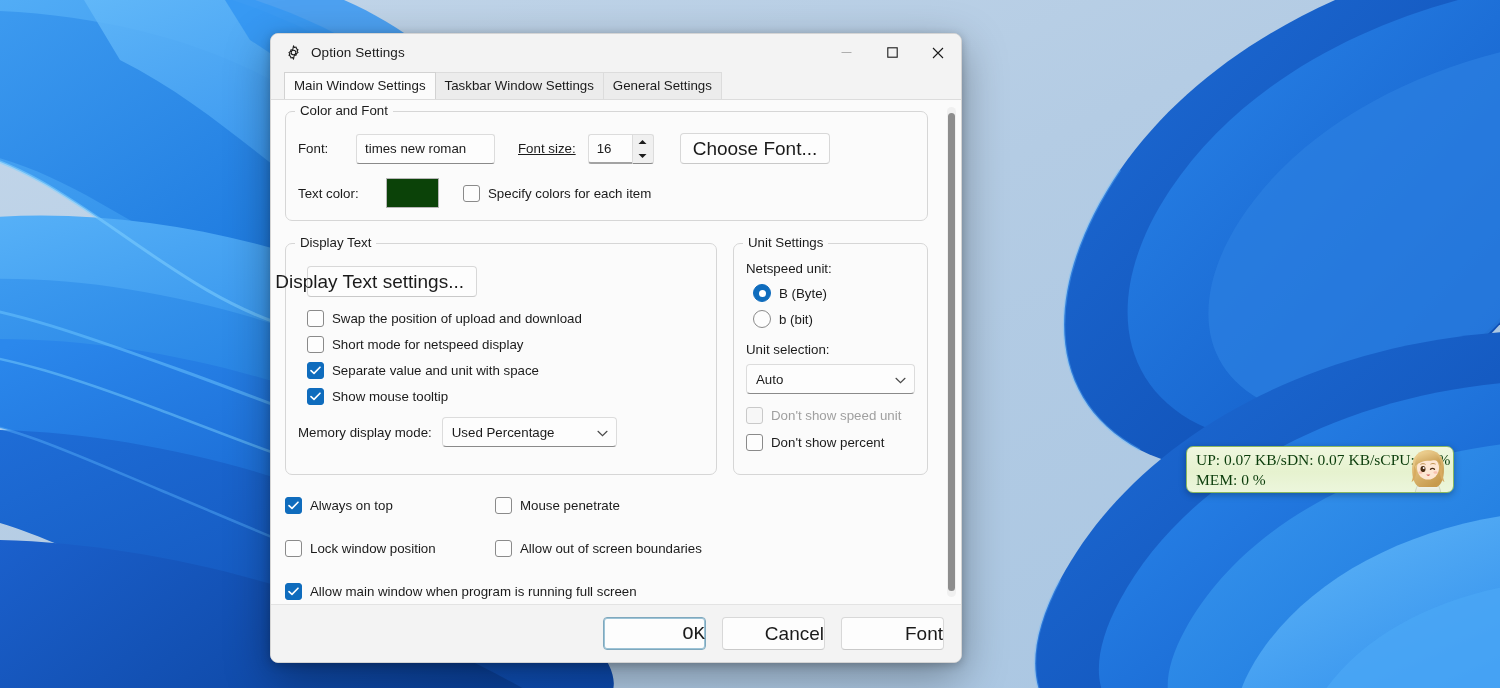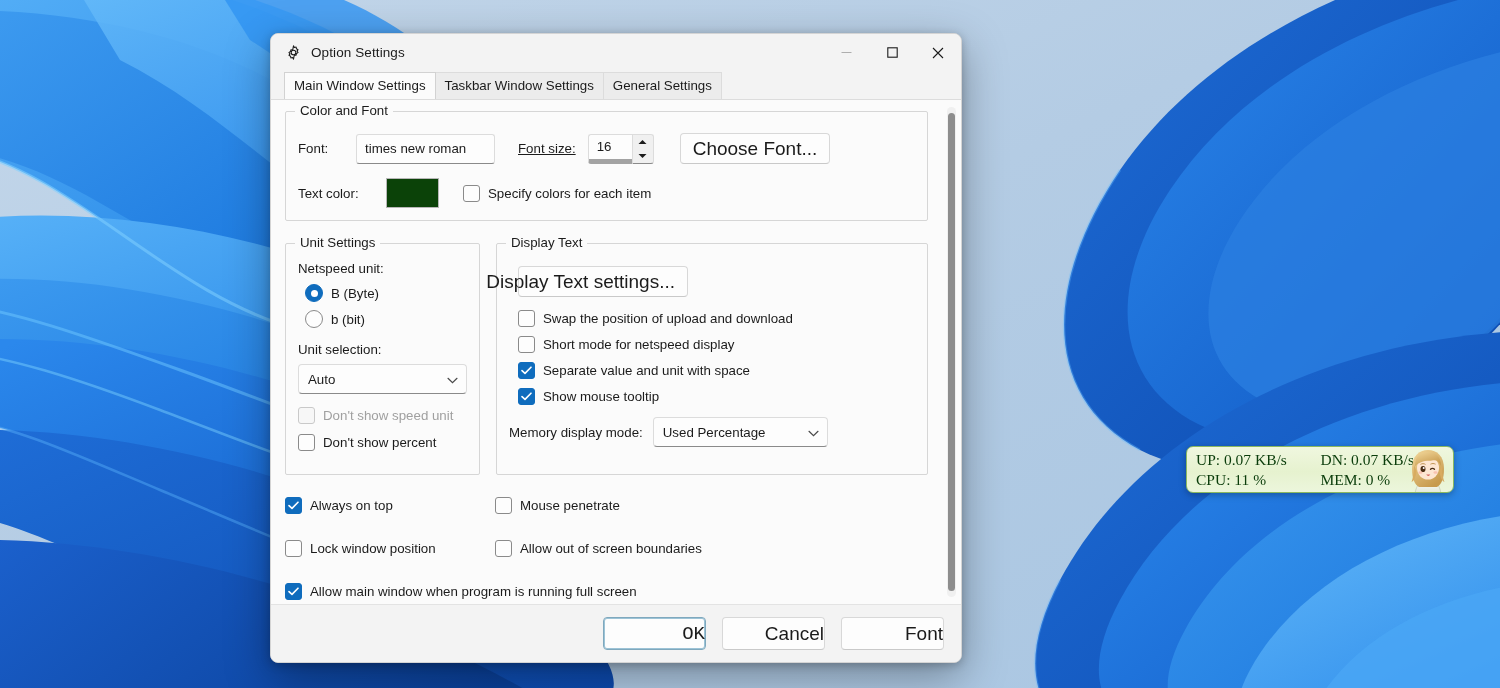--- a/index.html
+++ b/index.html
@@ -85,21 +85,21 @@
   }
   .sb-track { width: 100%; height: 100%; background: #f0f0f0; border-radius: 5px; position: relative; }
   .sb-thumb {
     position: absolute; left: 1px; right: 1px; top: 6px; bottom: 6px;
     background: #8d8d8d; border-radius: 4px;
   }
 
   
   .group {
     border: 1px solid #d6d6d6;
-    border-radius: 2px;
+    border-radius: 7px;
     position: relative;
     padding: 15px 12px 12px 12px;
   }
   .group > .legend {
     position: absolute; top: -9px; left: 9px;
     background: #fbfbfb;
     padding: 0 5px;
     font-size: 13.3px; color: #1b1b1b;
   }
 
@@ -118,21 +118,21 @@
     padding: 0 8px;
     font-size: 13.3px; color: #1b1b1b;
     cursor: text;
   }
 
   
   .spin { display: flex; height: 30px; }
   .spin-val {
     background: #fdfdfd;
     border: 1px solid #dcdcdc;
-    border-bottom: 5px solid #a3a3a3;
+    border-bottom: 2px solid #a3a3a3;
     border-right: none;
     border-radius: 3px 0 0 3px;
     width: 44px;
     display: flex; align-items: center; padding-left: 8px;
     font-size: 13.3px; color: #1b1b1b;
   }
   .spin-btns {
     width: 22px;
     border: 1px solid #dcdcdc;
     border-bottom: 1px solid #8a8a8a;
@@ -225,21 +225,21 @@
     border: 1px solid #8ab85f;
     border-radius: 7px;
     box-shadow: 0 2px 7px rgba(0,0,0,.28);
     overflow: hidden;
     font-family: "Liberation Serif", serif;
     color: #0b3d0b;
   }
   .w-grid {
     position: absolute; inset: 0;
     display: grid;
-    grid-template-columns: 1fr 1fr;
+    grid-template-columns: 1fr 1fr 1fr;
     grid-template-rows: 1fr 1fr;
     align-items: center;
     padding: 2px 8px 2px 9px;
     font-size: 15.5px;
     line-height: 1;
   }
   .w-cell { white-space: nowrap; }
   .w-avatar {
     position: absolute; right: 1px; top: 0; width: 48px; height: 47px;
     overflow: hidden;
@@ -398,64 +398,20 @@
             <span class="cb-box">
               
             </span>
             <span class="lbl">Specify colors for each item</span>
           </div>
         </div>
       </div>
 
       <div style="display:flex; gap:16px; margin-top:22px;">
 
-        <div class="group" style="flex:0 0 195px; height:232px;">
-          <div class="legend">Unit Settings</div>
-
-          <div class="lbl" style="margin-top:2px;">Netspeed unit:</div>
-
-          <div style="margin:8px 0 0 7px; display:flex; flex-direction:column; gap:8px;">
-            <div class="rb checked">
-              <span class="rb-box">
-                  <span class="rb-dot"></span>
-                </span>
-              <span class="lbl">B (Byte)</span>
-            </div>
-            <div class="rb">
-              <span class="rb-box"></span>
-              <span class="lbl">b (bit)</span>
-            </div>
-          </div>
-
-          <div class="lbl" style="margin-top:14px;">Unit selection:</div>
-          <div class="combo" style="width:100%; margin-top:7px;">
-            <span>Auto</span>
-            <span class="chev">
-              <svg width="11" height="7" viewBox="0 0 11 7">
-                  <path d="M1 1.3 L5.5 5.6 L10 1.3" fill="none" stroke="#4a4a4a" stroke-width="1.2" stroke-linecap="round"></path>
-                </svg>
-            </span>
-          </div>
-
-          <div style="margin-top:13px; display:flex; flex-direction:column; gap:10px;">
-            <div class="cb disabled">
-              <span class="cb-box">
-                
-              </span>
-              <span class="lbl dim">Don't show speed unit</span>
-            </div>
-            <div class="cb">
-              <span class="cb-box">
-                
-              </span>
-              <span class="lbl">Don't show percent</span>
-            </div>
-          </div>
-        </div>
-
         <div class="group" style="flex:1 1 auto; height:232px;">
           <div class="legend">Display Text</div>
 
           <div class="btn" style="width:170px; margin:7px 0 0 9px;">
             <span>Display Text settings...</span>
           </div>
 
           <div style="margin:13px 0 0 9px; display:flex; flex-direction:column; gap:9px;">
             <div class="cb">
               <span class="cb-box">
@@ -489,20 +445,64 @@
 
           <div class="row" style="margin:12px 0 0 0; gap:10px;">
             <span class="lbl">Memory display mode:</span>
             <div class="combo" style="width:175px;">
               <span>Used Percentage</span>
               <span class="chev">
                 <svg width="11" height="7" viewBox="0 0 11 7">
                     <path d="M1 1.3 L5.5 5.6 L10 1.3" fill="none" stroke="#4a4a4a" stroke-width="1.2" stroke-linecap="round"></path>
                   </svg>
               </span>
+            </div>
+          </div>
+        </div>
+
+        <div class="group" style="flex:0 0 195px; height:232px;">
+          <div class="legend">Unit Settings</div>
+
+          <div class="lbl" style="margin-top:2px;">Netspeed unit:</div>
+
+          <div style="margin:8px 0 0 7px; display:flex; flex-direction:column; gap:8px;">
+            <div class="rb checked">
+              <span class="rb-box">
+                  <span class="rb-dot"></span>
+                </span>
+              <span class="lbl">B (Byte)</span>
+            </div>
+            <div class="rb">
+              <span class="rb-box"></span>
+              <span class="lbl">b (bit)</span>
+            </div>
+          </div>
+
+          <div class="lbl" style="margin-top:14px;">Unit selection:</div>
+          <div class="combo" style="width:100%; margin-top:7px;">
+            <span>Auto</span>
+            <span class="chev">
+              <svg width="11" height="7" viewBox="0 0 11 7">
+                  <path d="M1 1.3 L5.5 5.6 L10 1.3" fill="none" stroke="#4a4a4a" stroke-width="1.2" stroke-linecap="round"></path>
+                </svg>
+            </span>
+          </div>
+
+          <div style="margin-top:13px; display:flex; flex-direction:column; gap:10px;">
+            <div class="cb disabled">
+              <span class="cb-box">
+                
+              </span>
+              <span class="lbl dim">Don't show speed unit</span>
+            </div>
+            <div class="cb">
+              <span class="cb-box">
+                
+              </span>
+              <span class="lbl">Don't show percent</span>
             </div>
           </div>
         </div>
       </div>
 
       <div style="margin-top:22px; display:flex; flex-direction:column; gap:26px;">
         <div style="display:flex;">
           <div class="cb checked" style="width:210px;">
             <span class="cb-box">
               <svg class="cb-check" width="11" height="9" viewBox="0 0 11 9">

